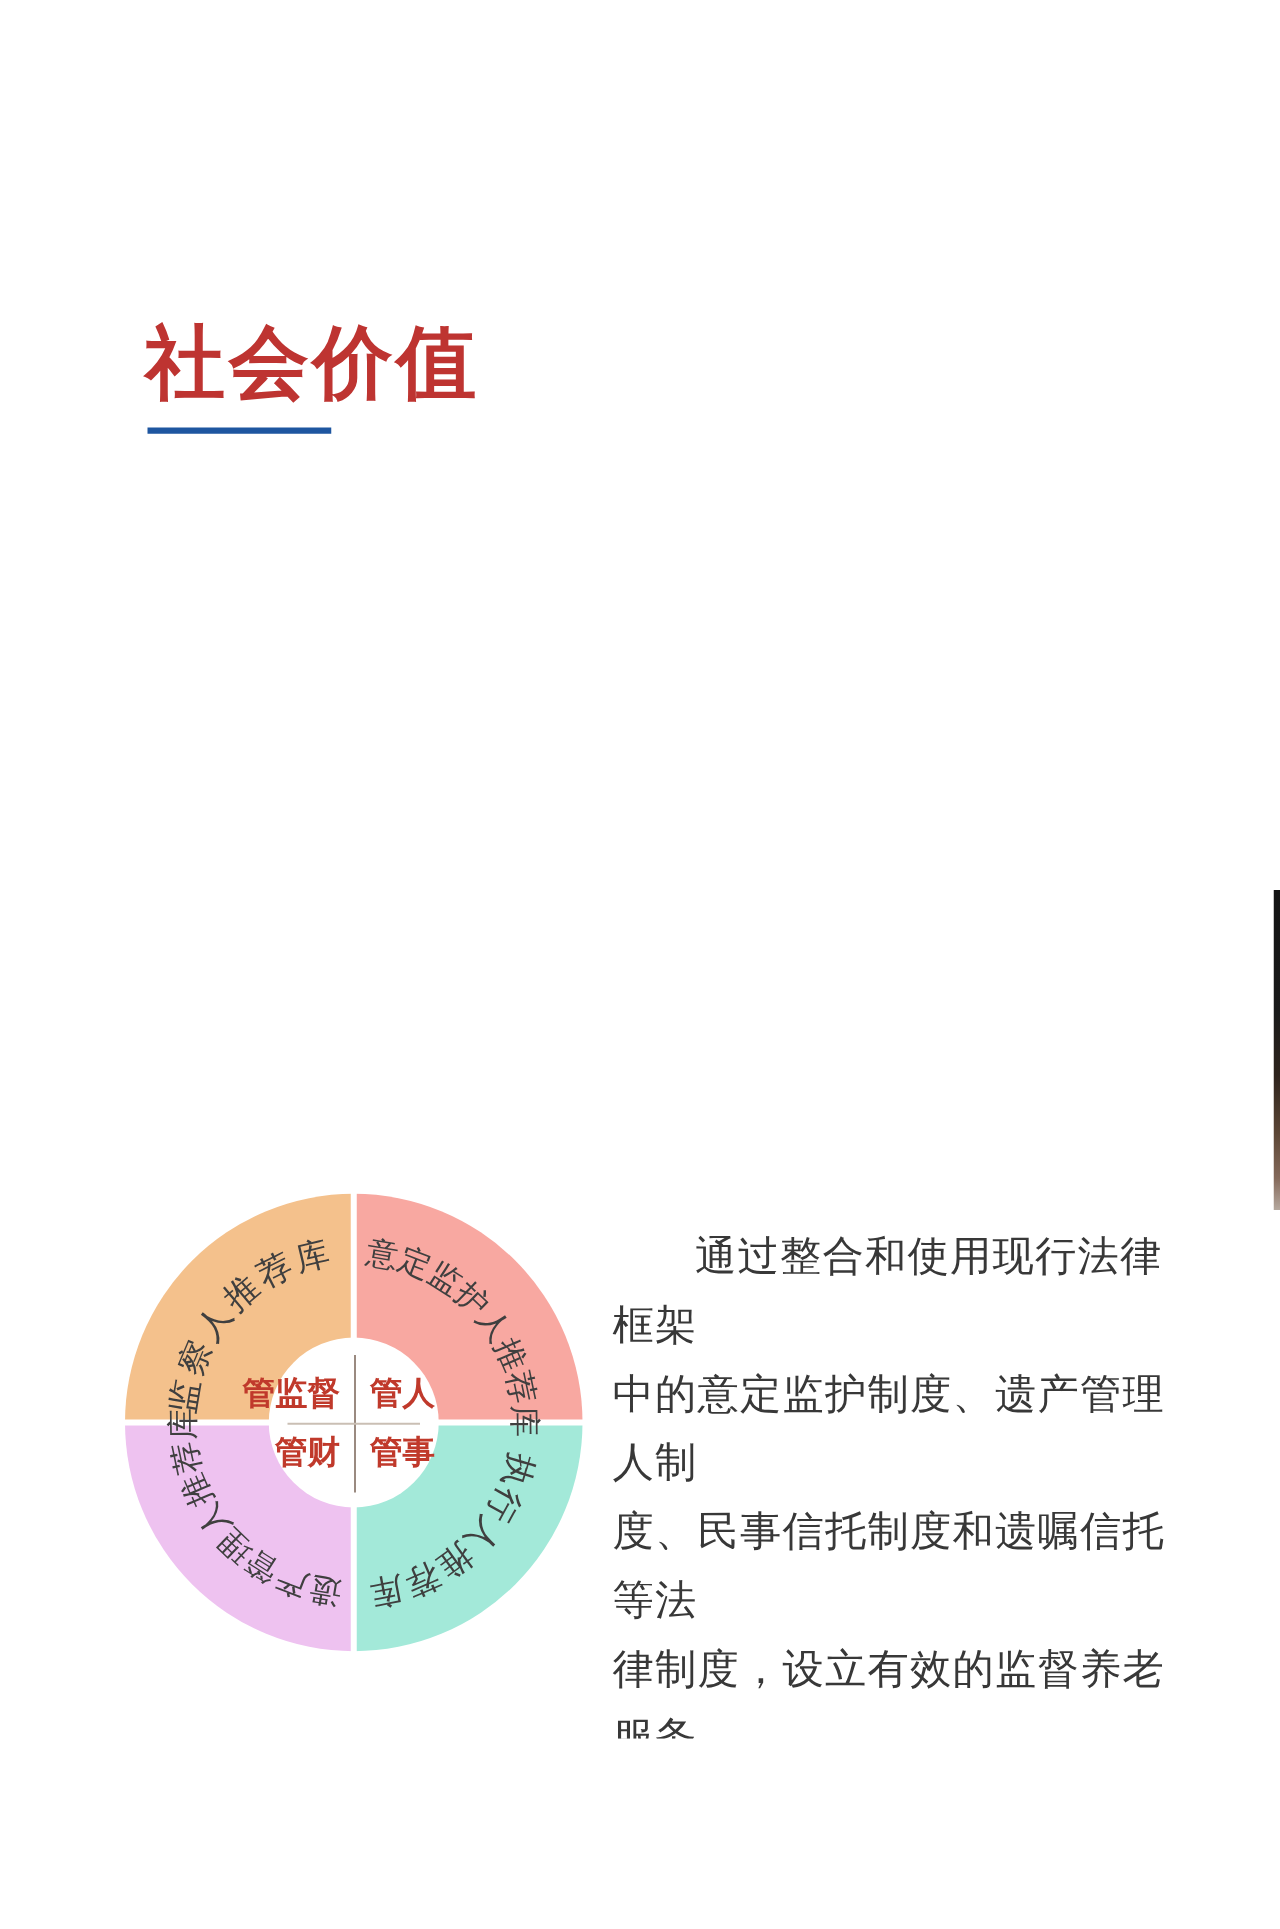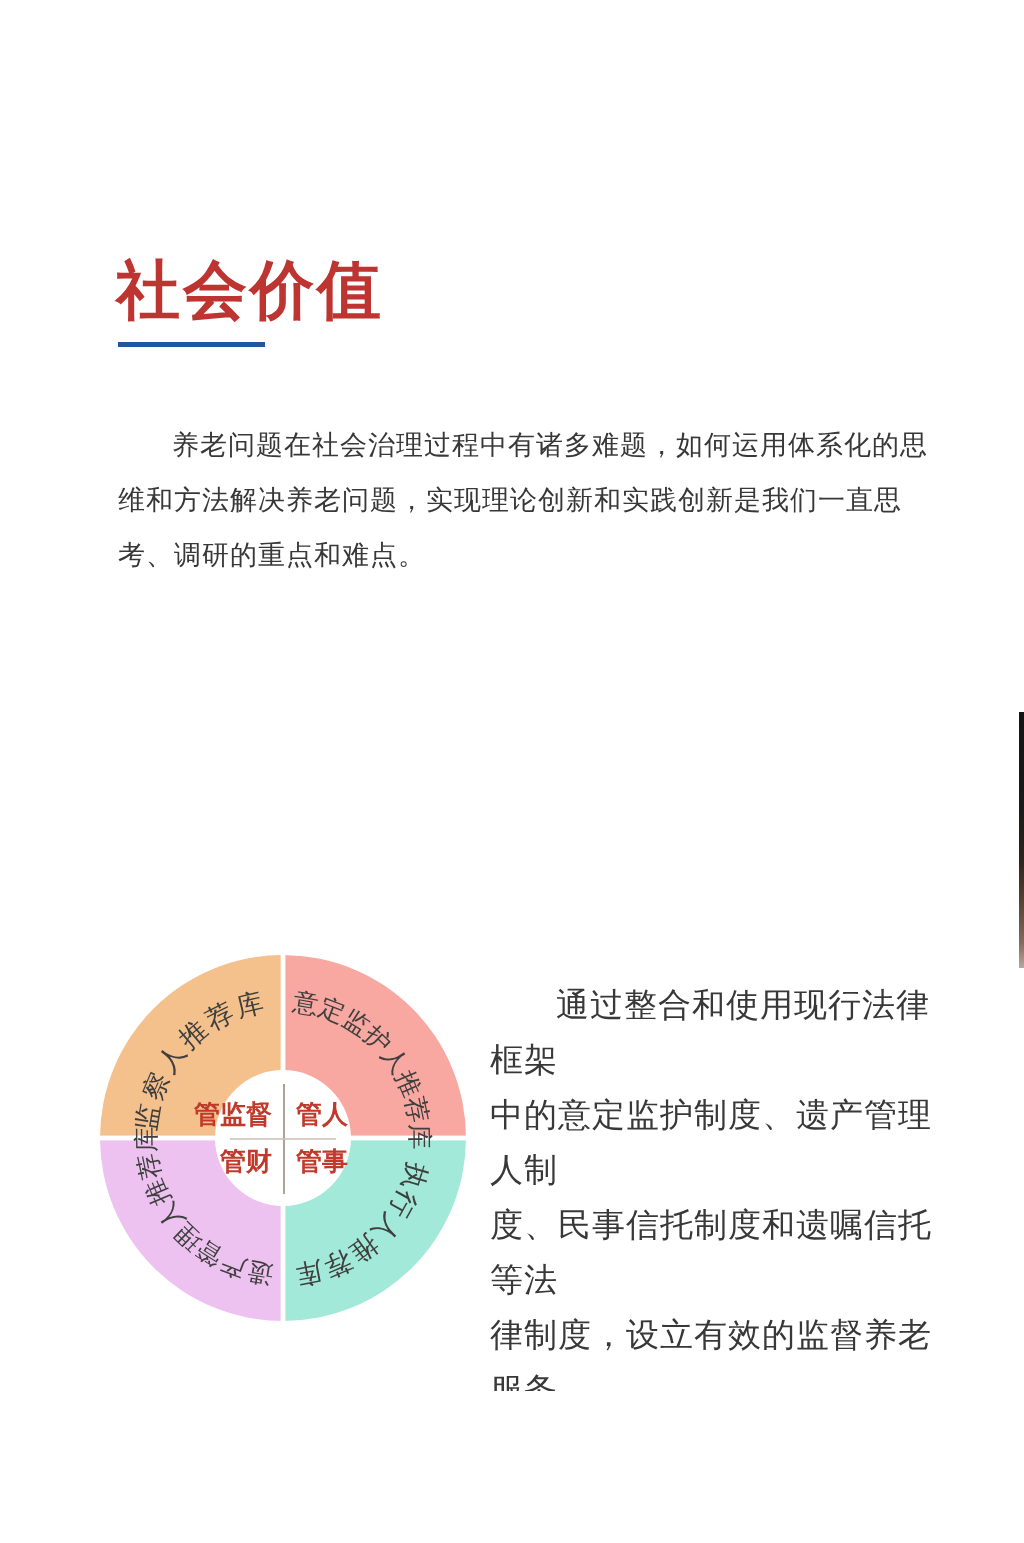--- a/index.html
+++ b/index.html
@@ -45,23 +45,20 @@
   }
 </style>
 </head>
 <body>
 
 <div id="page">
 
   <h1 class="title">社会价值</h1>
   <div class="title-underline"></div>
 
-  <p id="par1" class="body-par">养老问题在社会治理过程中有诸多难题，如何运用体系化的思
-维和方法解决养老问题，实现理论创新和实践创新是我们一直思
-考、调研的重点和难点。</p>
   <p id="par3">通过整合和使用现行法律框架
 中的意定监护制度、遗产管理人制
 度、民事信托制度和遗嘱信托等法
 律制度，设立有效的监督养老服务
 体系，尝试探索解决养老核心问题
 的新途径。</p>
 
   <svg id="donut-chart" viewBox="0 0 370 370" xmlns="http://www.w3.org/2000/svg">
 
     <path d="M185,185 L2,185 A183,183 0 0 1 185,2 Z" fill="#F4C18C"></path>

